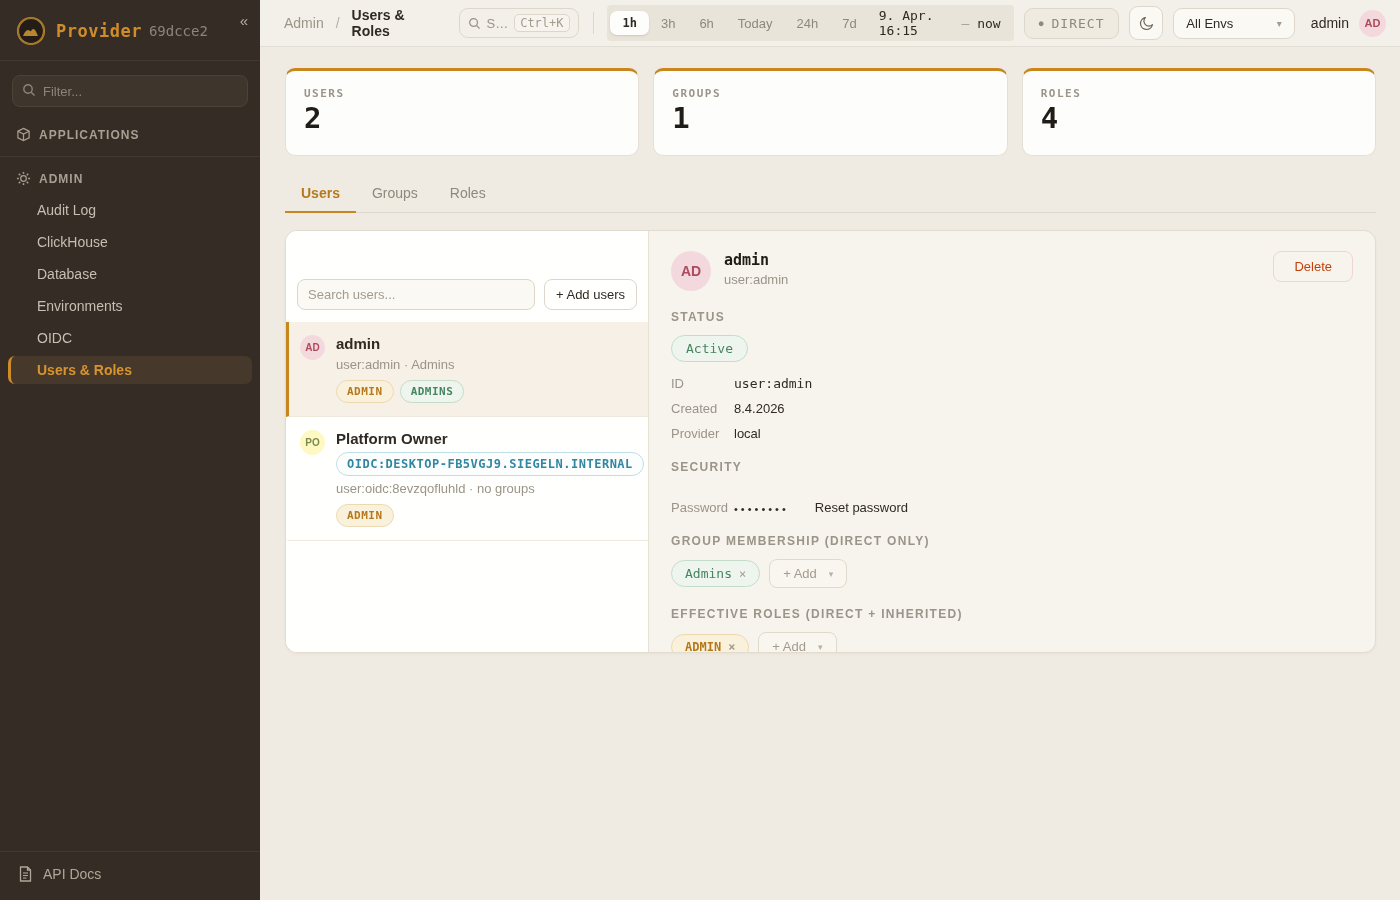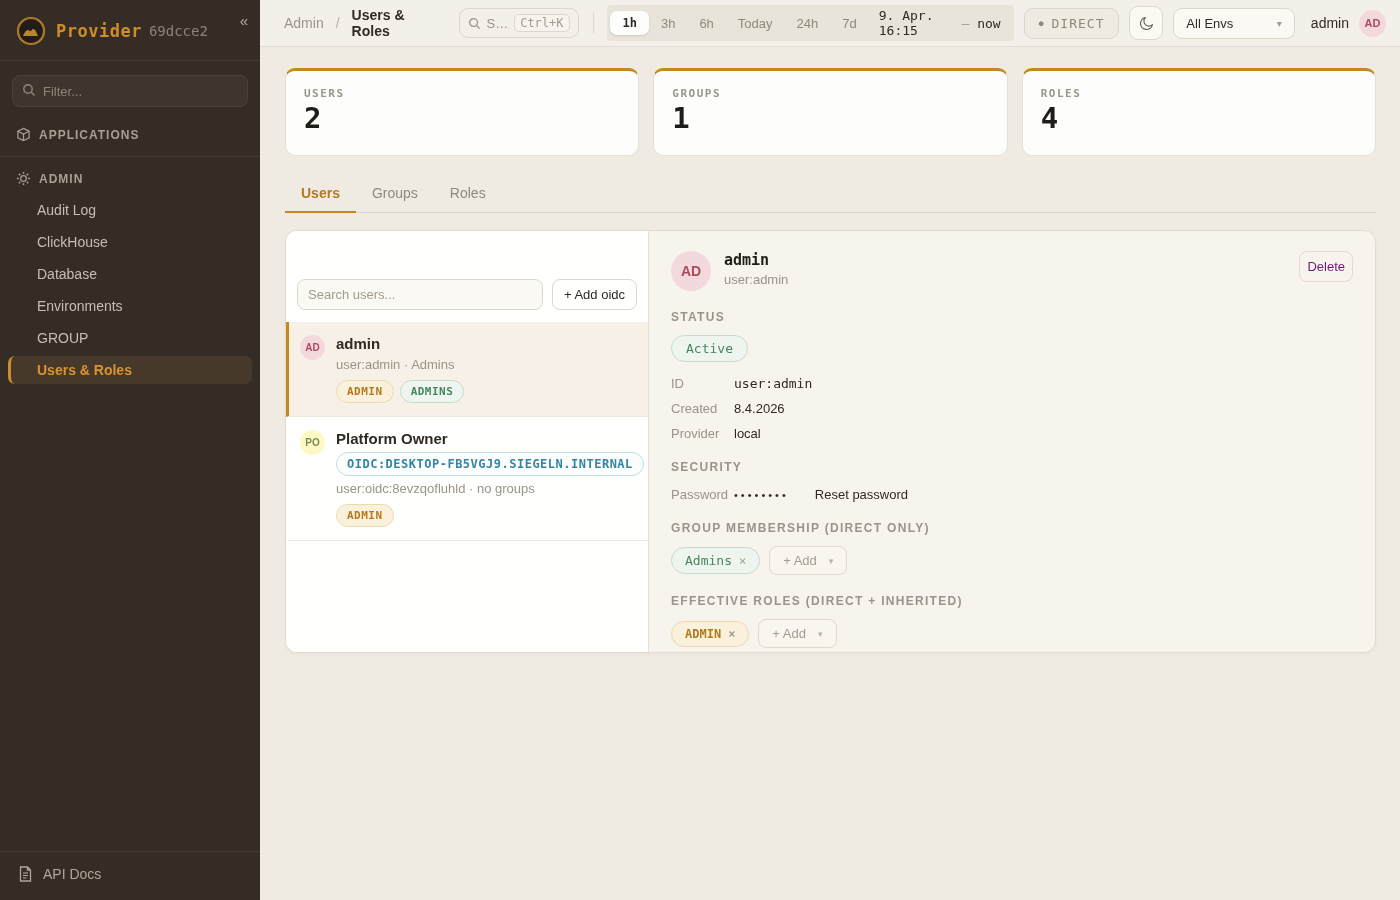--- a/index.html
+++ b/index.html
@@ -78,29 +78,29 @@
   .pill { font-family:"DejaVu Sans Mono", monospace; font-size:11px; font-weight:bold; padding:4px 10px; border-radius:999px; letter-spacing:0.5px; white-space:nowrap; }
   .pill.amber { background:#faf1dc; border:1px solid #ecd9b0; color:#b5791c; }
   .pill.green { background:#eef5ee; border:1px solid #c4dcc9; color:#47845f; }
   .pill.teal  { background:#fcfdfd; border:1px solid #bfdfe6; color:#3187a2; font-size:12px; }
 
   
   .detail-col { flex:1; padding:20px 22px; position:relative; }
   .detail-head { display:flex; align-items:flex-start; gap:13px; }
   .detail-name { font-family:"DejaVu Sans Mono", monospace; font-size:15px; font-weight:bold; color:#201d18; }
   .detail-sub { font-size:13px; color:#9b9488; margin-top:3px; }
-  .delete-btn { margin-left:auto; border:1px solid #eed5d3; background:transparent; color:#701a75; font-size:13px; padding:7px 7px; border-radius:8px; cursor:pointer; font-family:"Liberation Sans", sans-serif; }
+  .delete-btn { margin-left:auto; border:1px solid #eed5d3; background:transparent; color:#c2410c; font-size:13px; padding:7px 20px; border-radius:8px; cursor:pointer; font-family:"Liberation Sans", sans-serif; }
   .sect-label { font-size:12px; font-weight:bold; letter-spacing:1.3px; color:#9b9488; margin-top:19px; }
   .status-pill { display:inline-block; margin-top:11px; font-family:"DejaVu Sans Mono", monospace; font-size:13px; color:#47845f; background:#eef5ee; border:1px solid #c4dcc9; border-radius:999px; padding:5px 14px; }
   .kv-rows { margin-top:14px; display:flex; flex-direction:column; gap:10px; }
   .kv-row { display:flex; font-size:13px; align-items:center; }
   .kv-label { width:63px; color:#9b9488; flex-shrink:0; }
   .kv-value { color:#2f2a23; }
   .kv-value.mono { font-family:"DejaVu Sans Mono", monospace; }
-  .pw-row { display:flex; align-items:center; font-size:13px; margin-top:13px; }
+  .pw-row { display:flex; align-items:flex-end; font-size:13px; margin-top:26px; }
   .pw-dots { color:#2f2a23; letter-spacing:3px; font-size:11px; }
   .reset-link { color:#2f2a23; margin-left:26px; cursor:pointer; }
   .chip-row { display:flex; gap:9px; margin-top:11px; align-items:center; }
   .chip { display:flex; align-items:center; gap:7px; font-family:"DejaVu Sans Mono", monospace; font-size:13px; border-radius:999px; padding:5px 13px; }
   .chip.green { background:#eef5ee; border:1px solid #c4dcc9; color:#47845f; }
   .chip.amber { background:#faf1dc; border:1px solid #ecd9b0; color:#b5791c; font-weight:bold; font-size:12px; }
   .chip-x { color:#a39b8e; font-size:12px; cursor:pointer; }
   .add-chip-btn { display:flex; align-items:center; gap:12px; border:1px solid #e0dacc; background:#f9f6f0; color:#a39b8e; border-radius:8px; padding:6px 13px; font-size:13px; cursor:pointer; font-family:"Liberation Sans", sans-serif; }
   .add-caret { font-size:9px; color:#b8b1a4; }
   svg { display:block; }
@@ -161,21 +161,21 @@
             </g>
           </svg>
       </span>
       <span>ADMIN</span>
     </div>
 
     <div class="nav-item">Audit Log</div>
     <div class="nav-item">ClickHouse</div>
     <div class="nav-item">Database</div>
     <div class="nav-item">Environments</div>
-    <div class="nav-item">GROUP</div>
+    <div class="nav-item">OIDC</div>
     <div class="nav-item active">Users &amp; Roles</div>
 
     <div class="side-spacer"></div>
 
     <div class="side-footer">
       <span>
         <svg width="15" height="16" viewBox="0 0 14 16">
             <path d="M2 1h7l3 3v11H2z" fill="none" stroke="#b0a799" stroke-width="1.3"></path>
             <path d="M9 1v3h3" fill="none" stroke="#b0a799" stroke-width="1.3"></path>
             <line x1="4.5" y1="7" x2="9.5" y2="7" stroke="#b0a799" stroke-width="1.1"></line>
@@ -264,21 +264,21 @@
         <div class="tab active">Users</div>
         <div class="tab">Groups</div>
         <div class="tab">Roles</div>
       </div>
 
       <div class="panel-card">
 
         <div class="list-col">
           <div class="list-head">
             <input class="user-search" placeholder="Search users..." style="">
-            <button class="add-user-btn">+ Add oidc</button>
+            <button class="add-user-btn">+ Add users</button>
           </div>
 
           <div class="user-row selected">
             <span class="avatar pink av-24">AD</span>
             <div class="user-row-body">
               <span class="user-name">admin</span>
               <span class="user-sub">user:admin · Admins</span>
               <div class="badge-row">
                 <span class="pill amber">ADMIN</span>
                 <span class="pill green">ADMINS</span>

